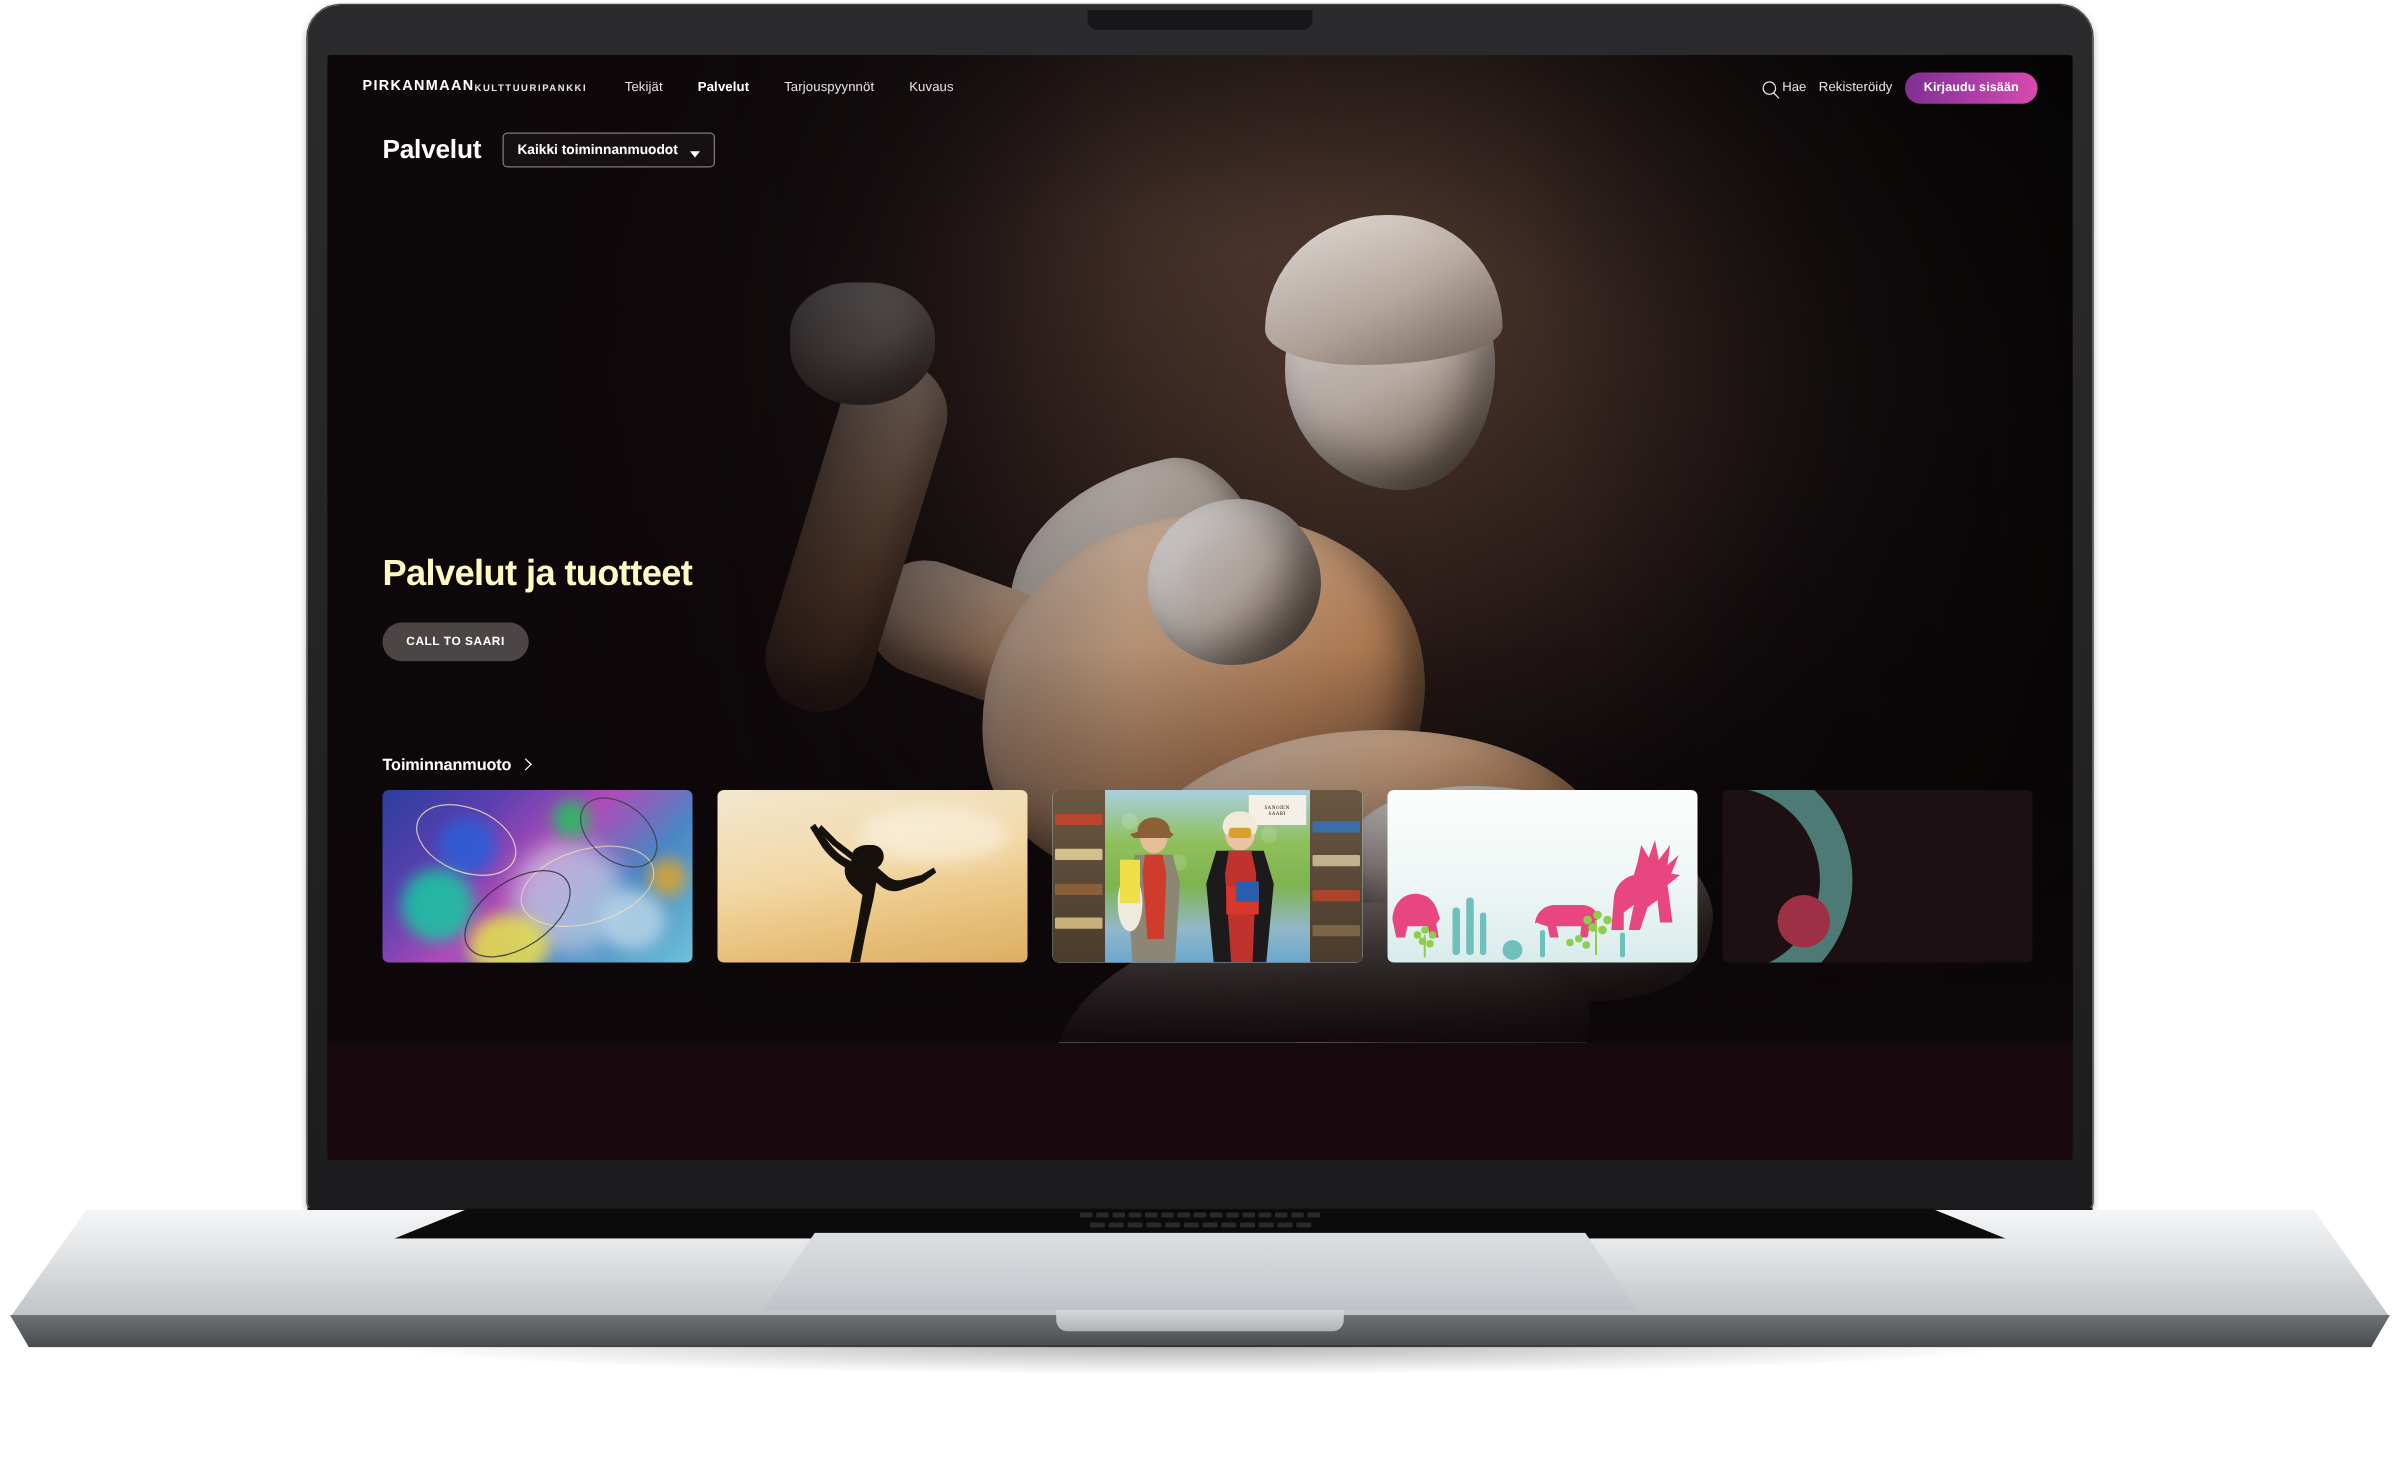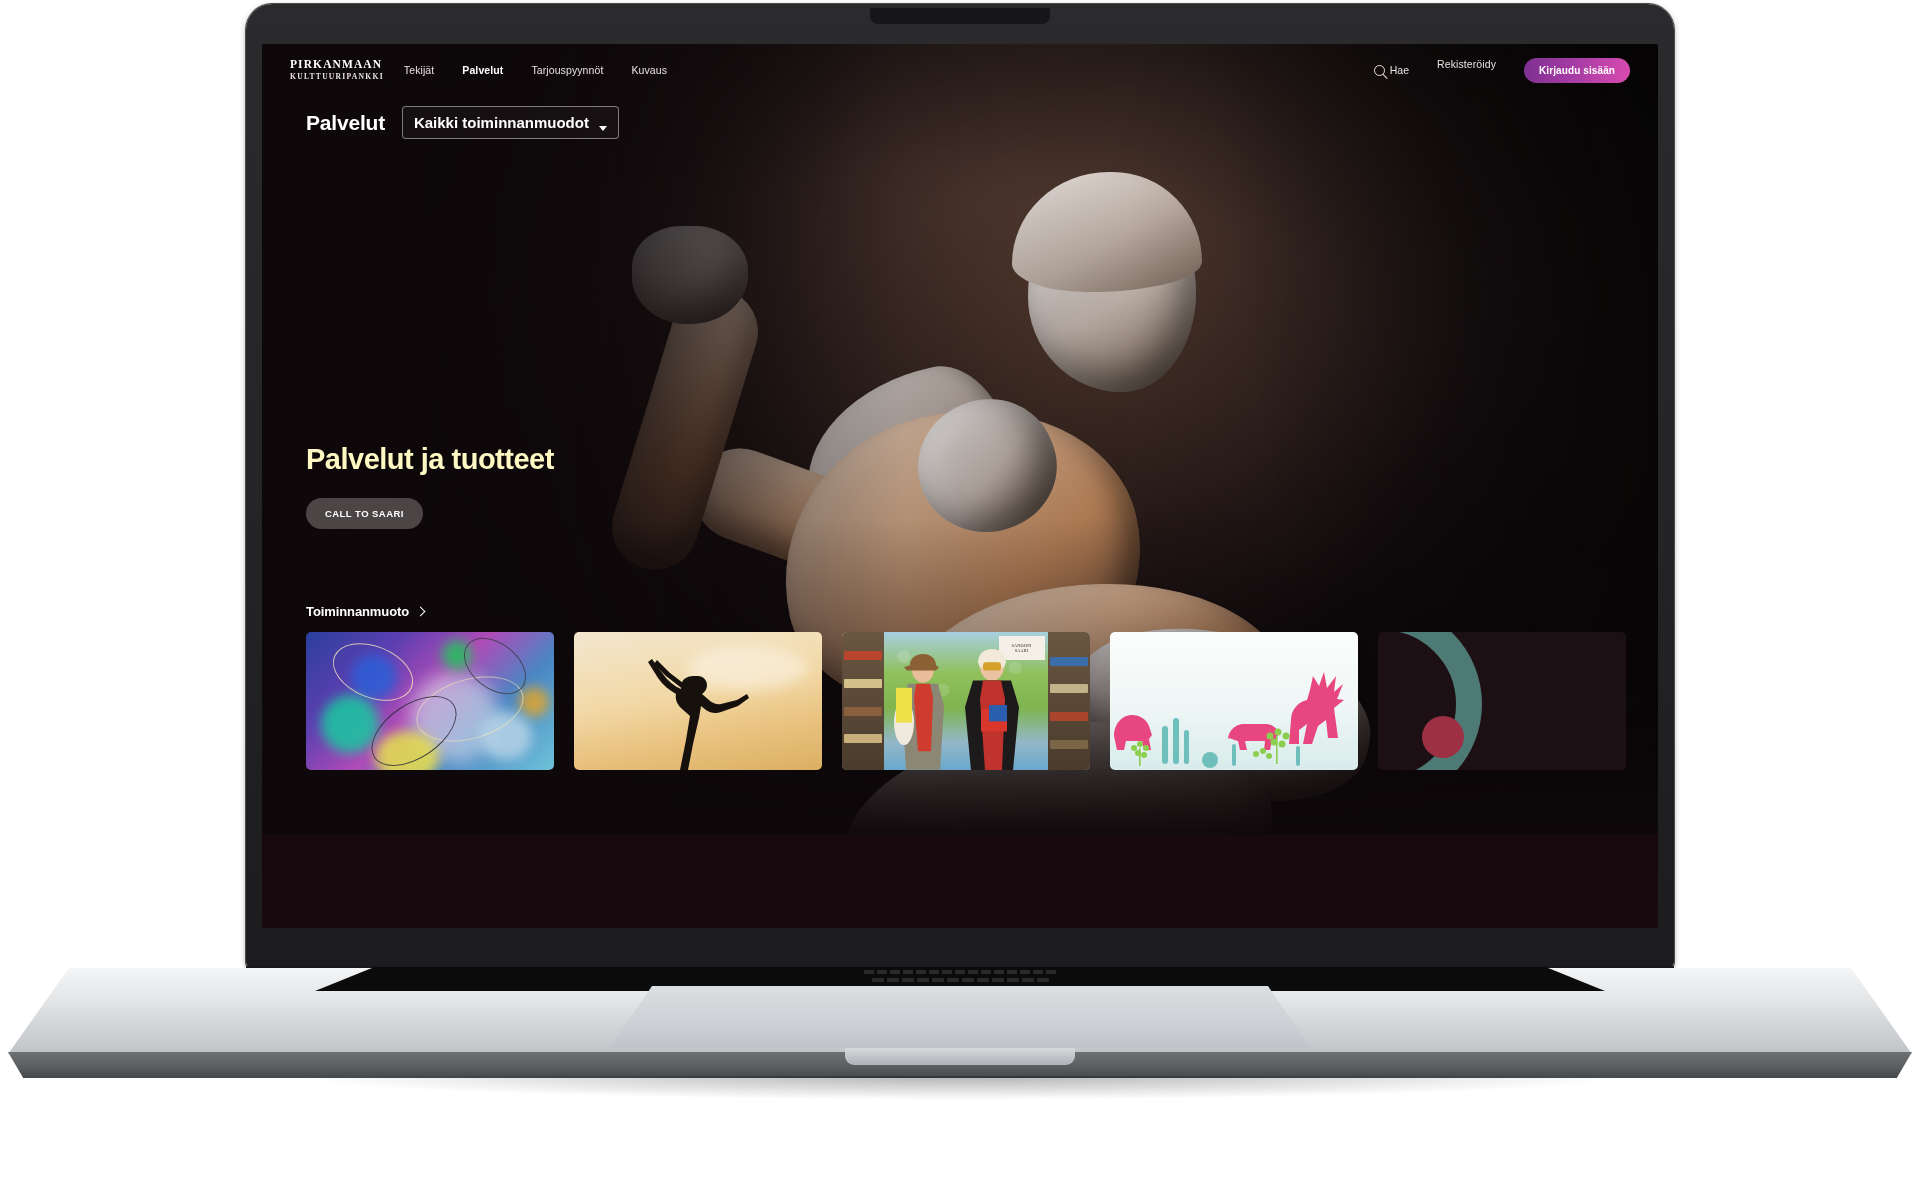--- a/index.html
+++ b/index.html
@@ -92,43 +92,43 @@
     position:absolute; inset:0;
     background:linear-gradient(90deg, rgba(14,8,10,.96) 0%, rgba(14,8,10,.86) 22%, rgba(14,8,10,.15) 46%, rgba(0,0,0,0) 62%),
                linear-gradient(0deg, rgba(14,8,10,.97) 0%, rgba(14,8,10,.35) 18%, rgba(0,0,0,0) 40%);
   }
 
   
   .nav{
     position:absolute; left:0; top:0; right:0; height:52px;
     display:flex; align-items:center; padding:0 28px; z-index:30;
   }
-  .brand{ display:flex; flex-direction:column; line-height:1; margin-right:20px;font-family:Liberation Serif, serif; }
+  .brand{ display:flex; flex-direction:row; line-height:1; margin-right:30px; }
   .brand-1{ color:#fff; font-size:11.5px; font-weight:bold; letter-spacing:1.1px; }
   .brand-2{ color:#e9e4e4; font-size:7.6px; font-weight:bold; letter-spacing:1.25px; margin-top:2.5px; }
   .navlinks{ display:flex; align-items:center; gap:28px; }
   .navlink{ color:#e8e2e2; font-size:10.5px; letter-spacing:.1px; cursor:pointer; }
   .navlink.active{ color:#fff; font-weight:bold; }
-  .navright{ margin-left:auto; display:flex; gap:28px; }
+  .navright{ margin-left:auto; display:flex; align-items:center; gap:10px; }
   .search{ display:flex; align-items:center; gap:5px; color:#e8e2e2; font-size:10.5px; cursor:pointer; }
   .mag{ width:11px; height:11px; border:1.4px solid #e8e2e2; border-radius:50%; position:relative; display:inline-block; }
   .mag:after{ content:""; position:absolute; right:-4px; bottom:-3px; width:6px; height:1.4px; background:#e8e2e2; transform:rotate(45deg); }
   .btn-login{
     background:linear-gradient(100deg,#7d2f91 0%,#a53ba5 45%,#d94bb0 100%);
     color:#fff; font-size:10px; font-weight:bold; letter-spacing:.1px;
     border:none; border-radius:20px; padding:7px 15px; cursor:pointer;
   }
 
   
   .pagehead{ position:absolute; left:44px; top:62px; display:flex; align-items:center; gap:17px; z-index:30; }
   .pagetitle{ color:#fff; font-size:21px; font-weight:bold; letter-spacing:-.2px; }
   .dropdown{
     display:flex; align-items:flex-end; gap:10px;
     background:rgba(255,255,255,.035); border:1px solid rgba(255,255,255,.45);
-    border-radius:4px; padding:7px 11px; color:#fff; font-size:15px; font-weight:bold;
+    border-radius:4px; padding:7px 11px; color:#fff; font-size:11px; font-weight:bold;
     cursor:pointer;
   }
   .caret{ width:0;height:0;border-left:4.5px solid transparent;border-right:4.5px solid transparent;border-top:5px solid #fff; }
 
   
   .herocopy{ position:absolute; left:44px; top:400px; width:420px; z-index:30; }
   .h1{ color:#fef9c3; font-size:29px; font-weight:bold; letter-spacing:-.5px; line-height:1.1; }
   .lead{ color:#e3dcdc; font-size:10.5px; line-height:1.45; margin-top:11px; width:330px; }
   .cta{
     margin-top:22px; display:inline-block;

